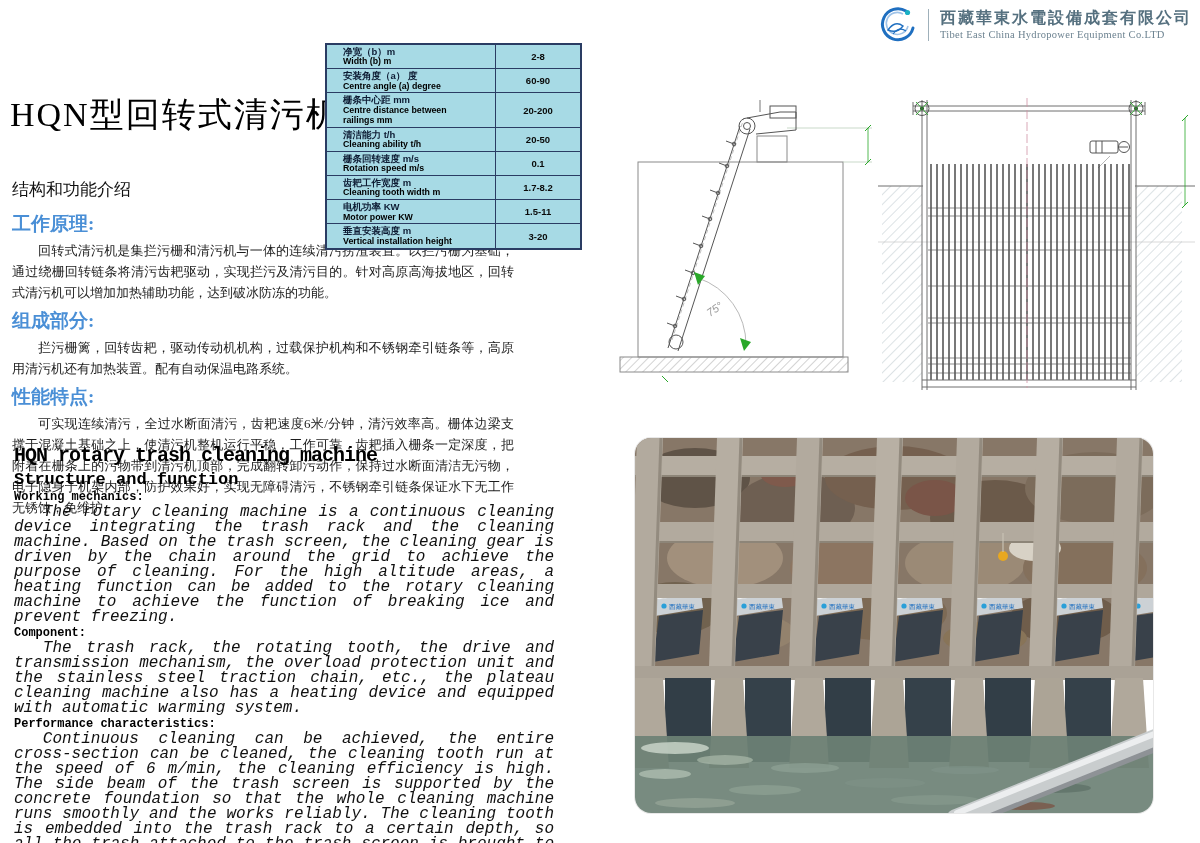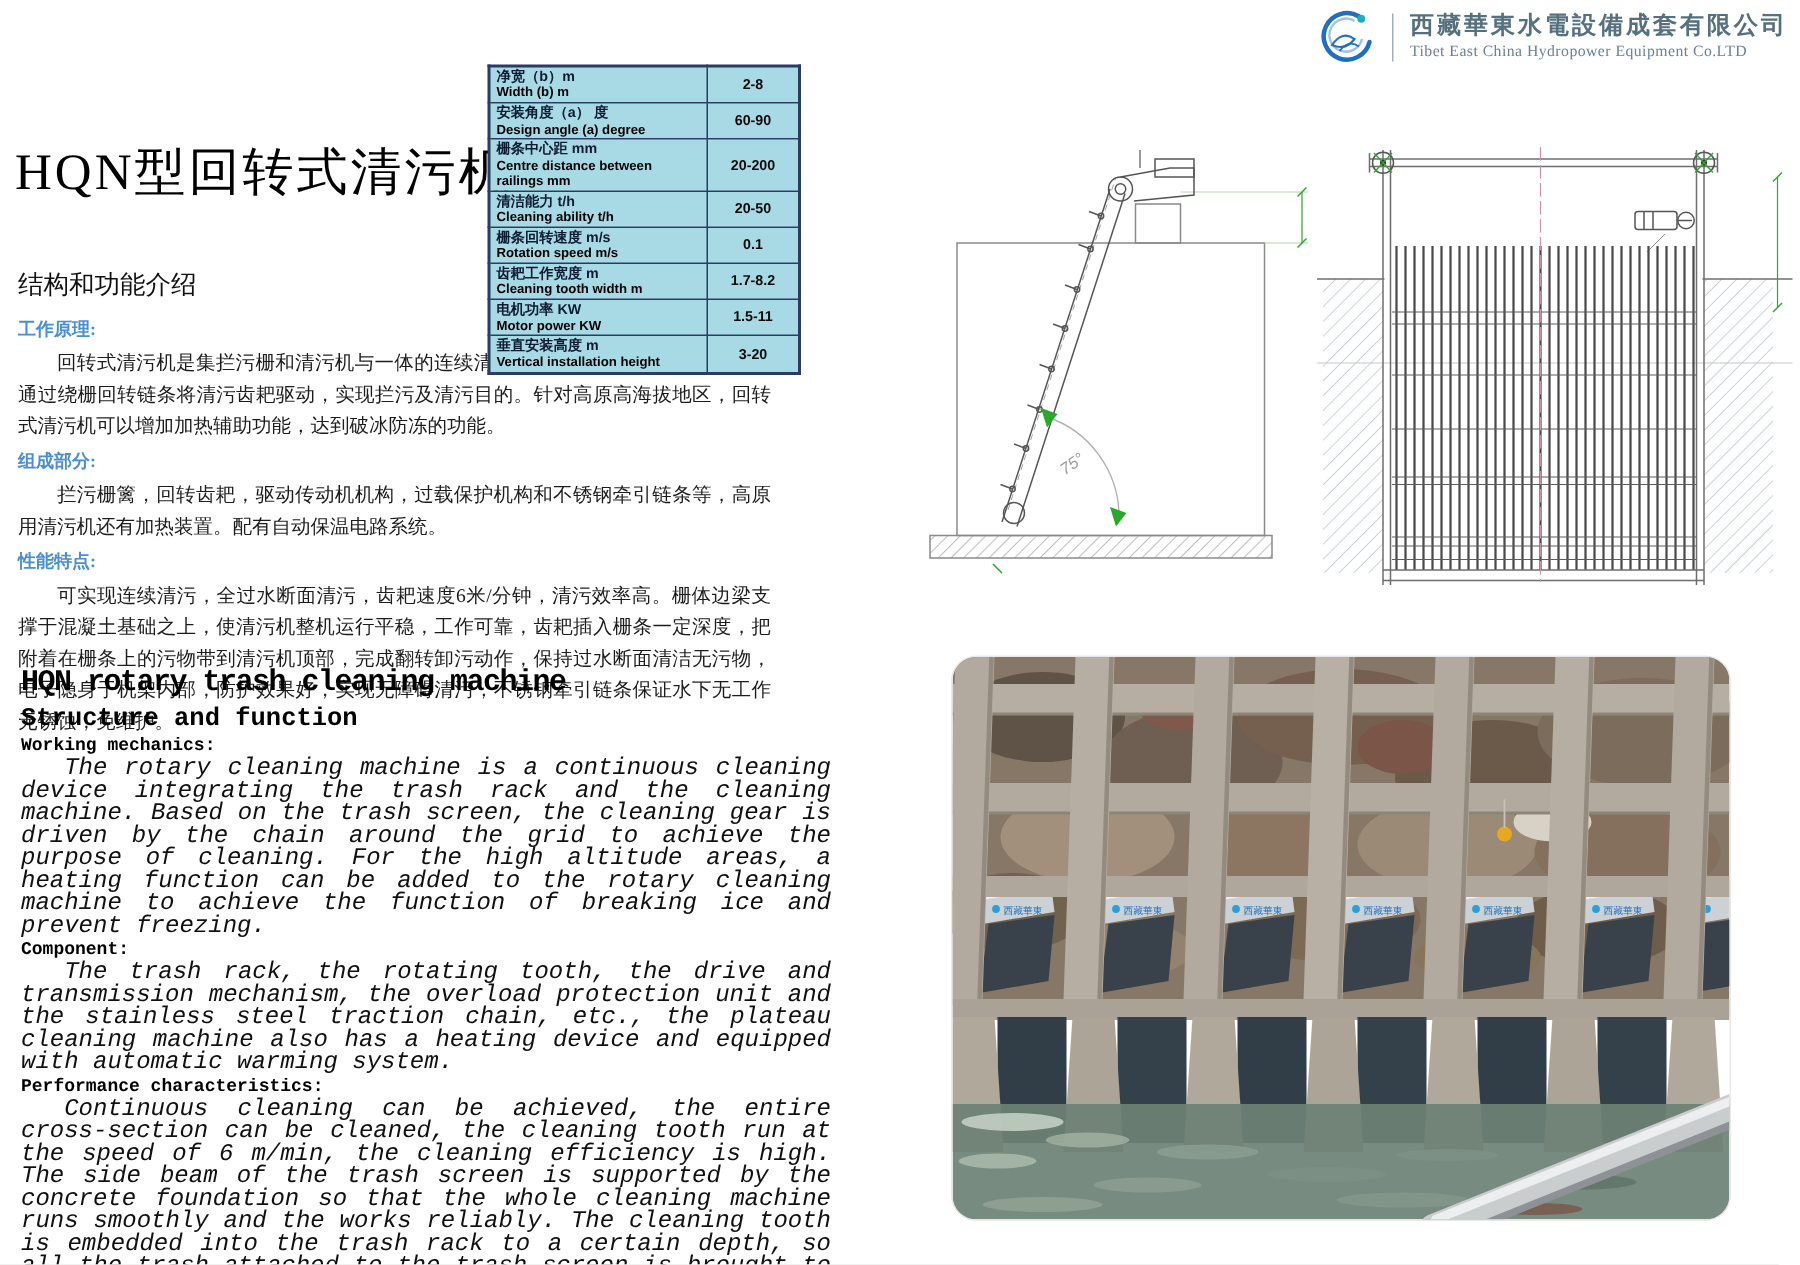--- a/index.html
+++ b/index.html
@@ -16,27 +16,27 @@
   .company-en{font-family:"Liberation Serif","DejaVu Serif",serif;font-size:10.5px;
               color:#6c8290;margin-top:2px;letter-spacing:0.3px;}
 
   
   .zh-title{position:absolute;left:10px;top:92px;font-family:"Liberation Serif","DejaVu Serif",serif;
             font-size:34px;color:#000;letter-spacing:2px;white-space:nowrap;}
   .zh-subtitle{position:absolute;left:12px;top:178px;font-family:"Liberation Serif","DejaVu Serif",serif;
                font-size:17px;color:#111;}
   .zh-sections{position:absolute;left:12px;top:206px;width:502px;
                font-family:"Liberation Serif","DejaVu Serif",serif;}
-  .zh-heading{color:#4a8fd6;font-size:12px;font-weight:bold;margin:5px 0 3px 0;}
+  .zh-heading{color:#4a8fd6;font-size:19px;font-weight:bold;margin:5px 0 3px 0;}
   .zh-body{font-size:13px;line-height:21px;color:#1c1c1c;text-indent:2em;text-align:justify;margin:0;}
 
   
   .spec-table{position:absolute;left:325px;top:43px;border-collapse:collapse;
               border:2px solid #2a3c63;}
-  .spec-table td{border:1px solid #2a3c63;background:#a7dae5;padding:1px 4px;vertical-align:middle;margin-top:28px;}
+  .spec-table td{border:1px solid #2a3c63;background:#a7dae5;padding:1px 16px;vertical-align:middle;margin-top:28px;}
   .spec-table .lab{width:136px;}
   .spec-table .val{width:52px;text-align:center;font-weight:bold;font-size:9.5px;color:#0a0a0a;}
   .lab .cn{font-size:9.5px;font-weight:bold;color:#0d1b33;line-height:1.2;}
   .lab .en{font-size:8.8px;font-weight:bold;color:#000;line-height:1.12;}
 
   
   .en-block{position:absolute;left:14px;top:444px;width:540px;
             font-family:"Liberation Mono","DejaVu Sans Mono",monospace;}
   .en-title{font-size:20px;font-weight:bold;letter-spacing:-1px;color:#000;margin:0 0 3px 0;white-space:nowrap;}
   .en-subtitle{font-size:17px;font-weight:bold;color:#000;margin:0 0 1px 0;}
@@ -85,21 +85,21 @@
         <tr>
       <td class="lab">
             <div class="cn">净宽（b）m</div>
             <div class="en">Width (b) m</div>
           </td>
       <td class="val">2-8</td>
         </tr>
     <tr>
       <td class="lab">
             <div class="cn">安装角度（a） 度</div>
-            <div class="en">Design angle (a) degree</div>
+            <div class="en">Centre angle (a) degree</div>
           </td>
       <td class="val">60-90</td>
         </tr>
     <tr>
       <td class="lab">
             <div class="cn">栅条中心距 mm</div>
             <div class="en">Centre distance between railings mm</div>
           </td>
       <td class="val">20-200</td>
         </tr>

